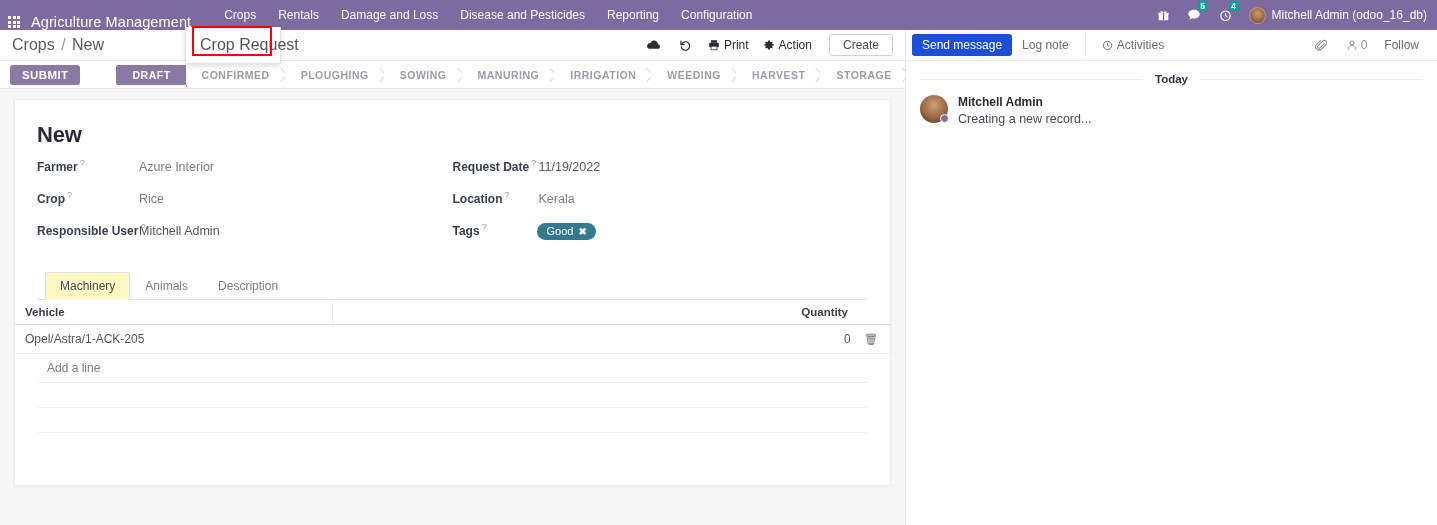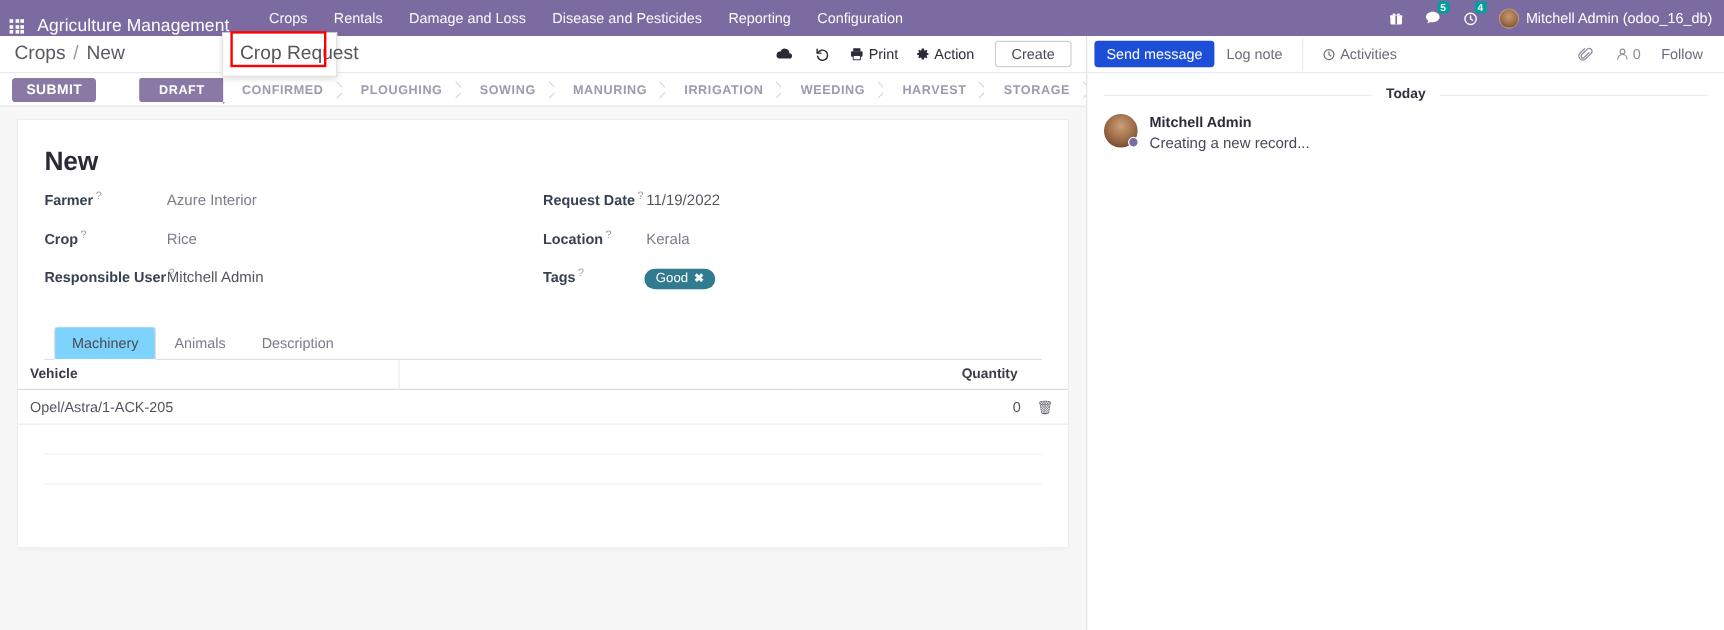--- a/index.html
+++ b/index.html
@@ -325,21 +325,21 @@
     font-size: 12px;
     color: #7b7b8c;
     padding: 6px 14px 6px 14px;
     cursor: pointer;
     border: 1px solid transparent;
     margin-bottom: -1px;
     white-space: nowrap;
   }
   .nb-tab.active {
     color: #4a4a57;
-    background: #7dd3fc;
+    background: #fef9c3;
     border-color: #dfdfe5 #dfdfe5 #fff #dfdfe5;
     border-radius: 3px 3px 0 0;
   }
   .o2m { width: 100%; border-collapse: collapse; margin: 0 -22px; width: calc(100% + 44px); }
   .o2m th {
     font-size: 11.5px;
     font-weight: 700;
     color: #3c3c48;
     text-align: left;
     padding: 6px 8px 6px 10px;
@@ -657,20 +657,21 @@
               <tr>
                 <td>Opel/Astra/1-ACK-205</td>
                 <td></td>
                 <td class="qty">
                   <span>0</span>
                   <span class="trash">🗑</span>
                 </td>
               </tr>
             </tbody>
           </table>
+          <div class="addline">Add a line</div>
           <div class="filler-row"></div>
           <div class="filler-row"></div>
         </div>
 
         <div class="sheet-tail"></div>
       </div>
     </div>
   </div>
 
   <div class="chatter">

